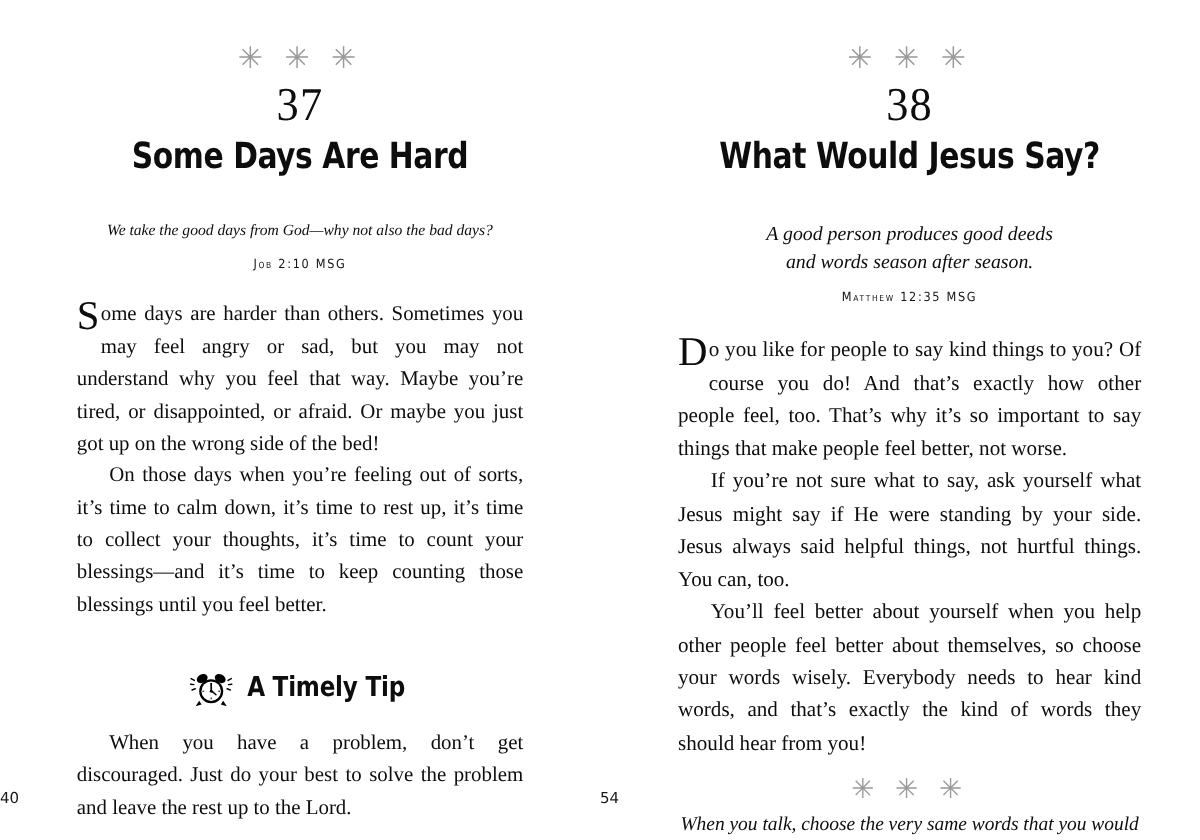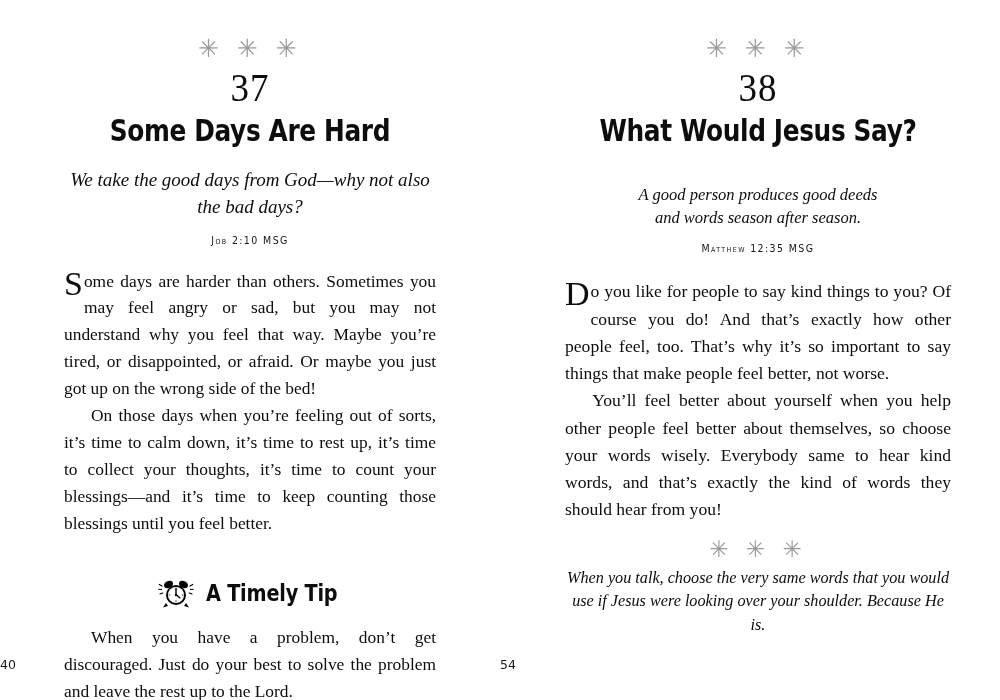--- a/index.html
+++ b/index.html
@@ -81,23 +81,23 @@
     white-space: nowrap;
   }
   .page-right .chapter-title {
     font-size: 30px;
   }
 
   
   .epigraph {
     text-align: center;
     font-style: italic;
-    font-size: 19px;
+    font-size: 13px;
     line-height: 1.42;
-    margin-top: 20px;
+    margin-top: 36px;
   }
   .page-right .epigraph {
     margin-top: 36px;
     font-size: 16.5px;
   }
   .epigraph-line { display: block; }
 
   .citation {
     text-align: center;
     font-size: 10.5px;
@@ -279,21 +279,24 @@
         <span class="epigraph-line">A good person produces good deeds</span>
         <span class="epigraph-line">and words season after season.</span>
       </div>
       <div class="citation">Matthew 12:35 MSG</div>
 
       <div class="body-block">
         <p class="body first">
           <span class="dropcap">D</span><span>o you like for people to say kind things to you? Of course you do! And that’s exactly how other people feel, too. That’s why it’s so important to say things that make people feel better, not worse.</span>
         </p>
         <p class="body">
-          <span>You’ll feel better about yourself when you help other people feel better about themselves, so choose your words wisely. Everybody same to hear kind words, and that’s exactly the kind of words they should hear from you!</span>
+          <span>If you’re not sure what to say, ask yourself what Jesus might say if He were standing by your side. Jesus always said helpful things, not hurtful things. You can, too.</span>
+        </p>
+        <p class="body">
+          <span>You’ll feel better about yourself when you help other people feel better about themselves, so choose your words wisely. Everybody needs to hear kind words, and that’s exactly the kind of words they should hear from you!</span>
         </p>
       </div>
 
       <div class="ornament ornament-mid">✳ ✳ ✳</div>
 
       <div class="closing-quote">
         <span class="quote-line">When you talk, choose the very same words that you would</span>
         <span class="quote-line">use if Jesus were looking over your shoulder. Because He is.</span>
       </div>
 

